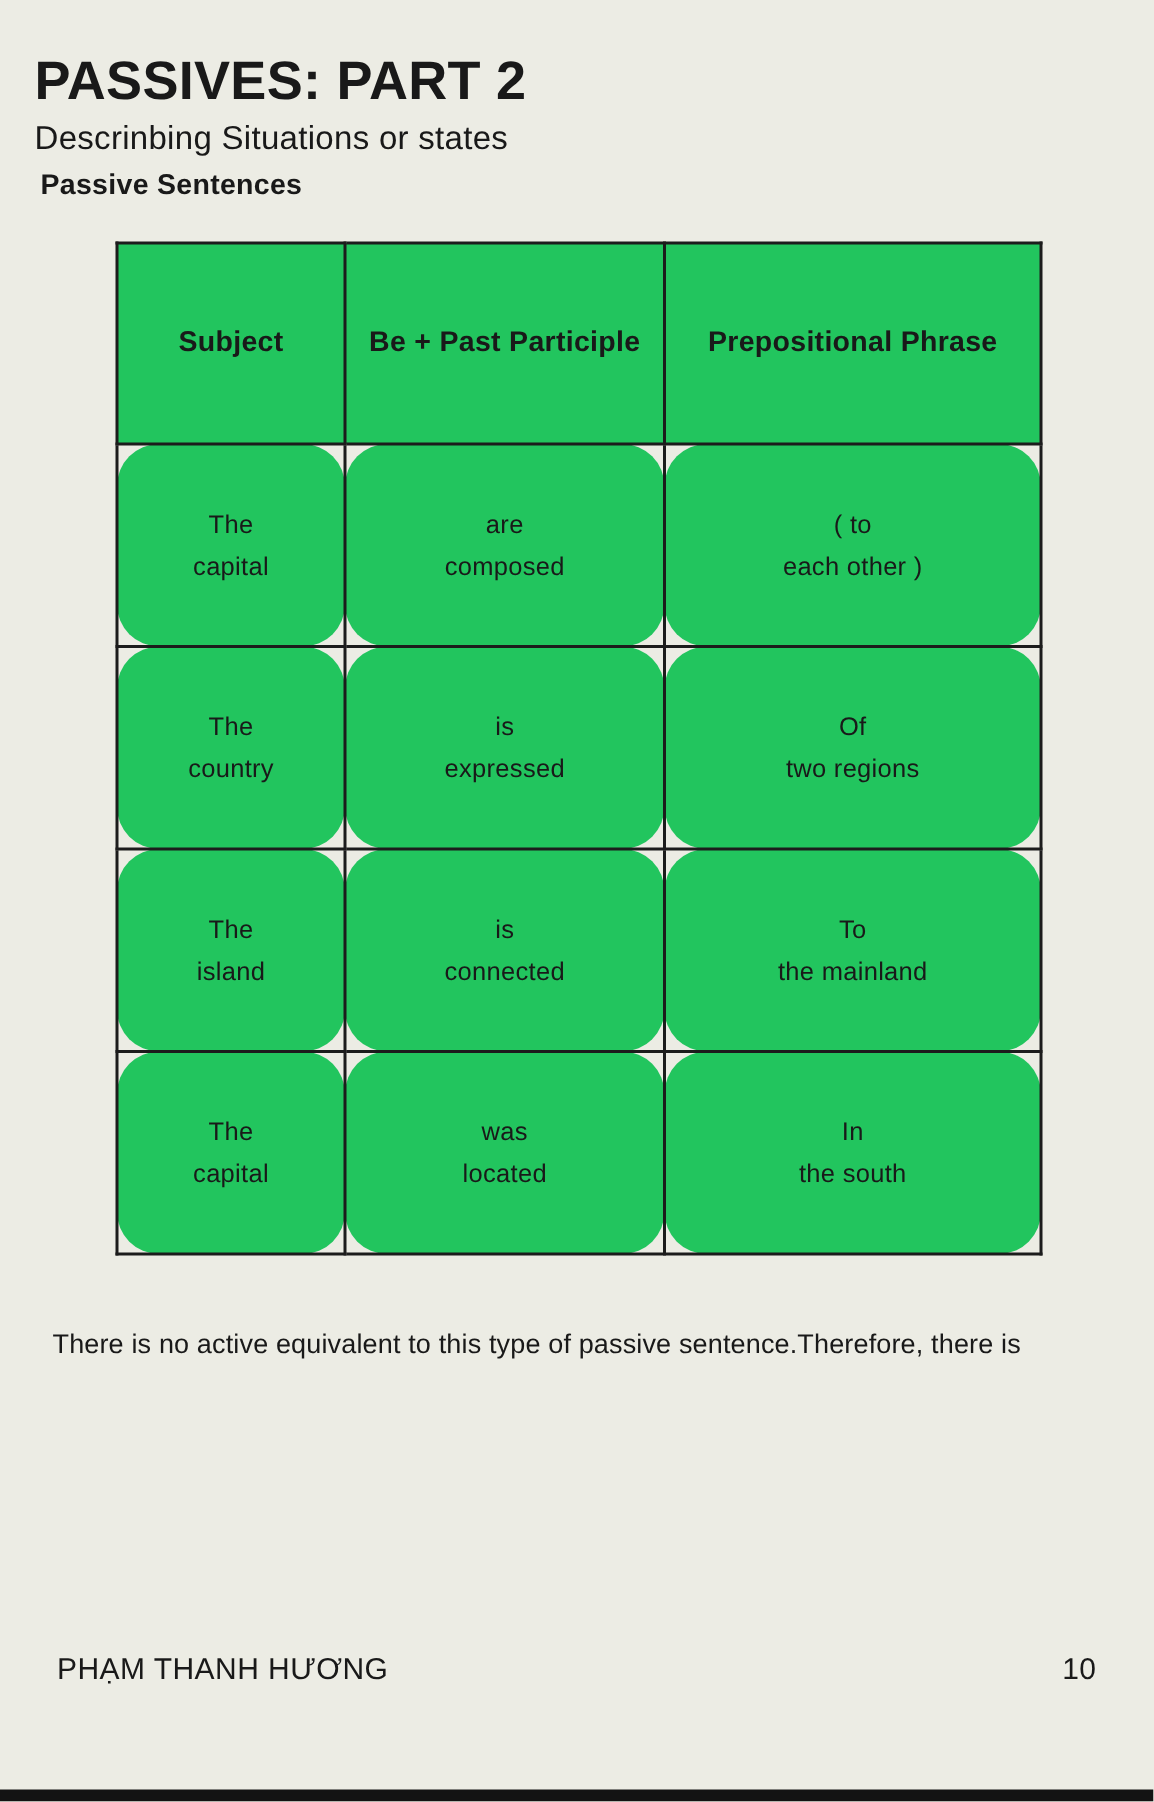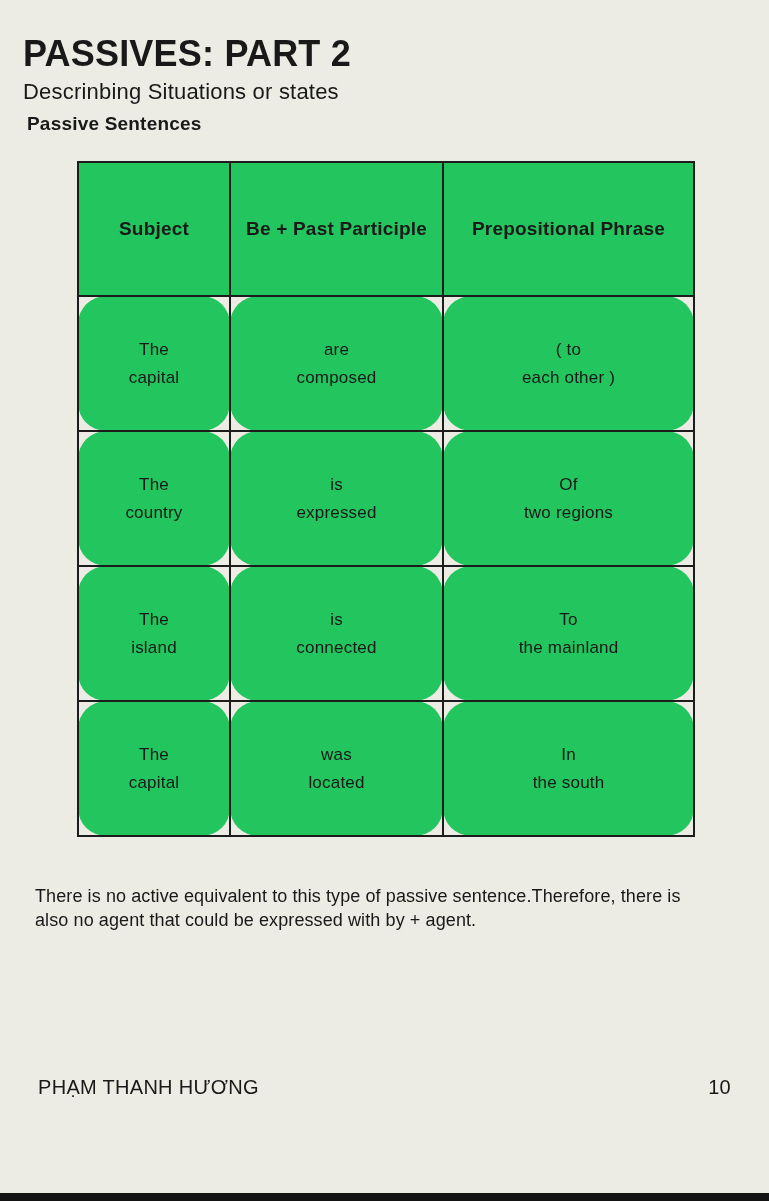--- a/index.html
+++ b/index.html
@@ -86,21 +86,21 @@
     font-weight: 500;
     letter-spacing: 0.1px;
   }
   .note .note-line {
     line-height: 24px;
   }
   .footer {
     position: absolute;
     left: 38px;
     right: 38px;
-    top: 1076px;
+    top: 1102px;
     display: flex;
     justify-content: space-between;
     align-items: baseline;
     font-size: 20px;
     font-weight: 500;
     letter-spacing: 0.3px;
   }
   .bottom-bar {
     position: absolute;
     left: 0;
@@ -180,21 +180,20 @@
       <td>
         <div class="cell-line">In</div>
         <div class="cell-line">the south</div>
       </td>
     </tr>
   </tbody>
 </table>
 
 <p class="note">
   <span class="note-line">There is no active equivalent to this type of passive sentence.Therefore, there is</span><br>
-  <span class="note-line">also no agent that could be expressed with by + agent.</span>
 </p>
 
 <div class="footer">
   <span>PHẠM THANH HƯƠNG</span>
   <span>10</span>
 </div>
 
 <div class="bottom-bar"></div>
 
 </body></html>

